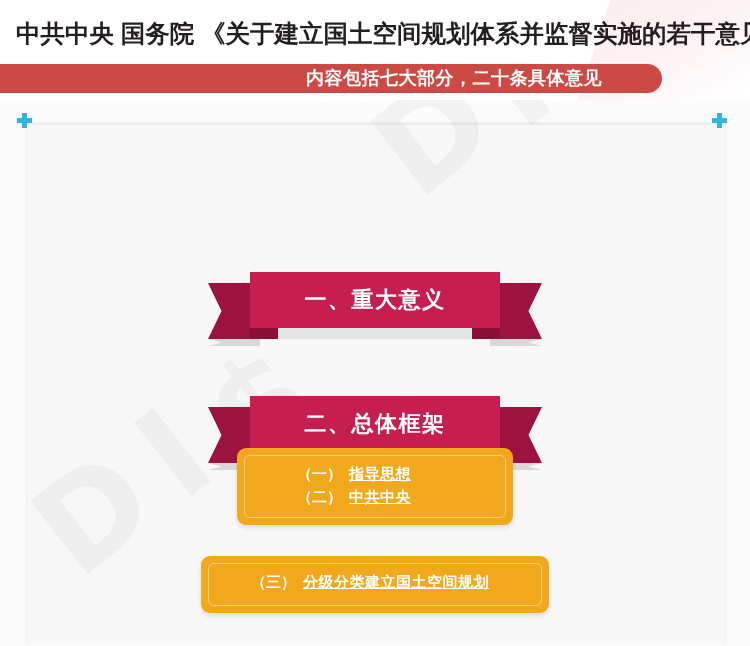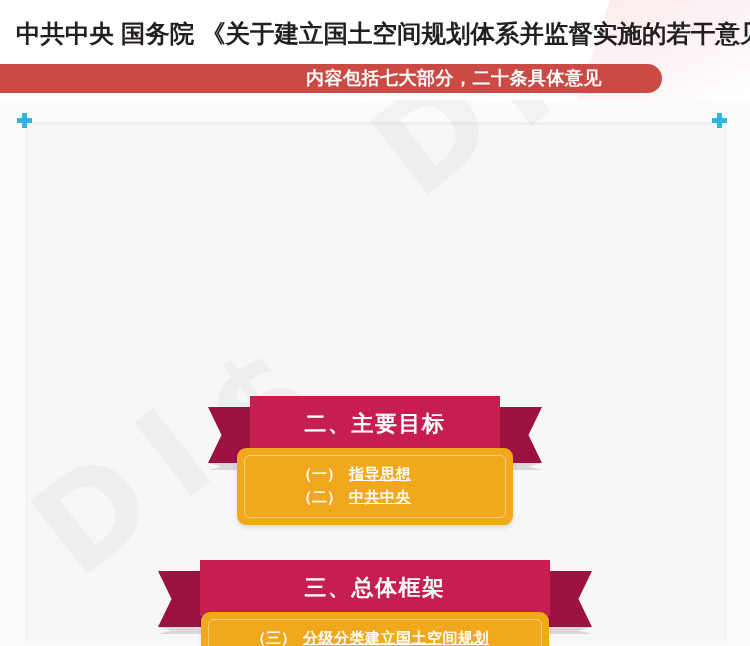--- a/index.html
+++ b/index.html
@@ -304,60 +304,62 @@
       <i class="h"></i>
         <i class="v"></i>
     </div>
 
     <div class="wm" style="left:40px; top:350px;">D</div>
     <div class="wm" style="left:150px; top:290px;">I</div>
     <div class="wm" style="left:215px; top:240px;">$</div>
     <div class="wm" style="left:380px; top:-30px;">D</div>
     <div class="wm" style="left:490px; top:-80px;">I</div>
 
+    <div class="group" id="group1">
+      <div class="ribbon">
+        <div class="ribbon-tail l"></div>
+        <div class="ribbon-tail r"></div>
+        <div class="ribbon-tail-shadow l"></div>
+        <div class="ribbon-tail-shadow r"></div>
+        <div class="ribbon-main-shadow"></div>
+        <div class="ribbon-fold l"></div>
+        <div class="ribbon-fold r"></div>
+        <div class="ribbon-main"></div>
+        <div class="ribbon-label">一、重大意义</div>
+      </div>
+    </div>
 
     <div class="group" id="group2">
       <div class="ribbon">
         <div class="ribbon-tail l"></div>
         <div class="ribbon-tail r"></div>
         <div class="ribbon-tail-shadow l"></div>
         <div class="ribbon-tail-shadow r"></div>
         <div class="ribbon-main-shadow"></div>
         <div class="ribbon-fold l"></div>
         <div class="ribbon-fold r"></div>
         <div class="ribbon-main"></div>
-        <div class="ribbon-label">二、主要目标</div>
+        <div class="ribbon-label">二、总体框架</div>
       </div>
       <div class="ybox">
         <div class="ybox-inner"></div>
         <ul class="ybox-list">
           <li class="ybox-item">
             <span class="ybox-num">（一）</span>
             <span class="ybox-txt">指导思想</span>
           </li>
           <li class="ybox-item">
             <span class="ybox-num">（二）</span>
             <span class="ybox-txt">中共中央</span>
           </li>
         </ul>
       </div>
     </div>
 
     <div class="group" id="group3">
-      <div class="ribbon">
-        <div class="ribbon-tail l"></div>
-        <div class="ribbon-tail r"></div>
-        <div class="ribbon-tail-shadow l"></div>
-        <div class="ribbon-tail-shadow r"></div>
-        <div class="ribbon-main-shadow"></div>
-        <div class="ribbon-fold l"></div>
-        <div class="ribbon-fold r"></div>
-        <div class="ribbon-main"></div>
-        <div class="ribbon-label">三、总体框架</div>
-      </div>
       <div class="ybox">
         <div class="ybox-inner"></div>
         <ul class="ybox-list">
           <li class="ybox-item">
             <span class="ybox-num">（三）</span>
             <span class="ybox-txt">分级分类建立国土空间规划</span>
           </li>
 
         </ul>
       </div>

